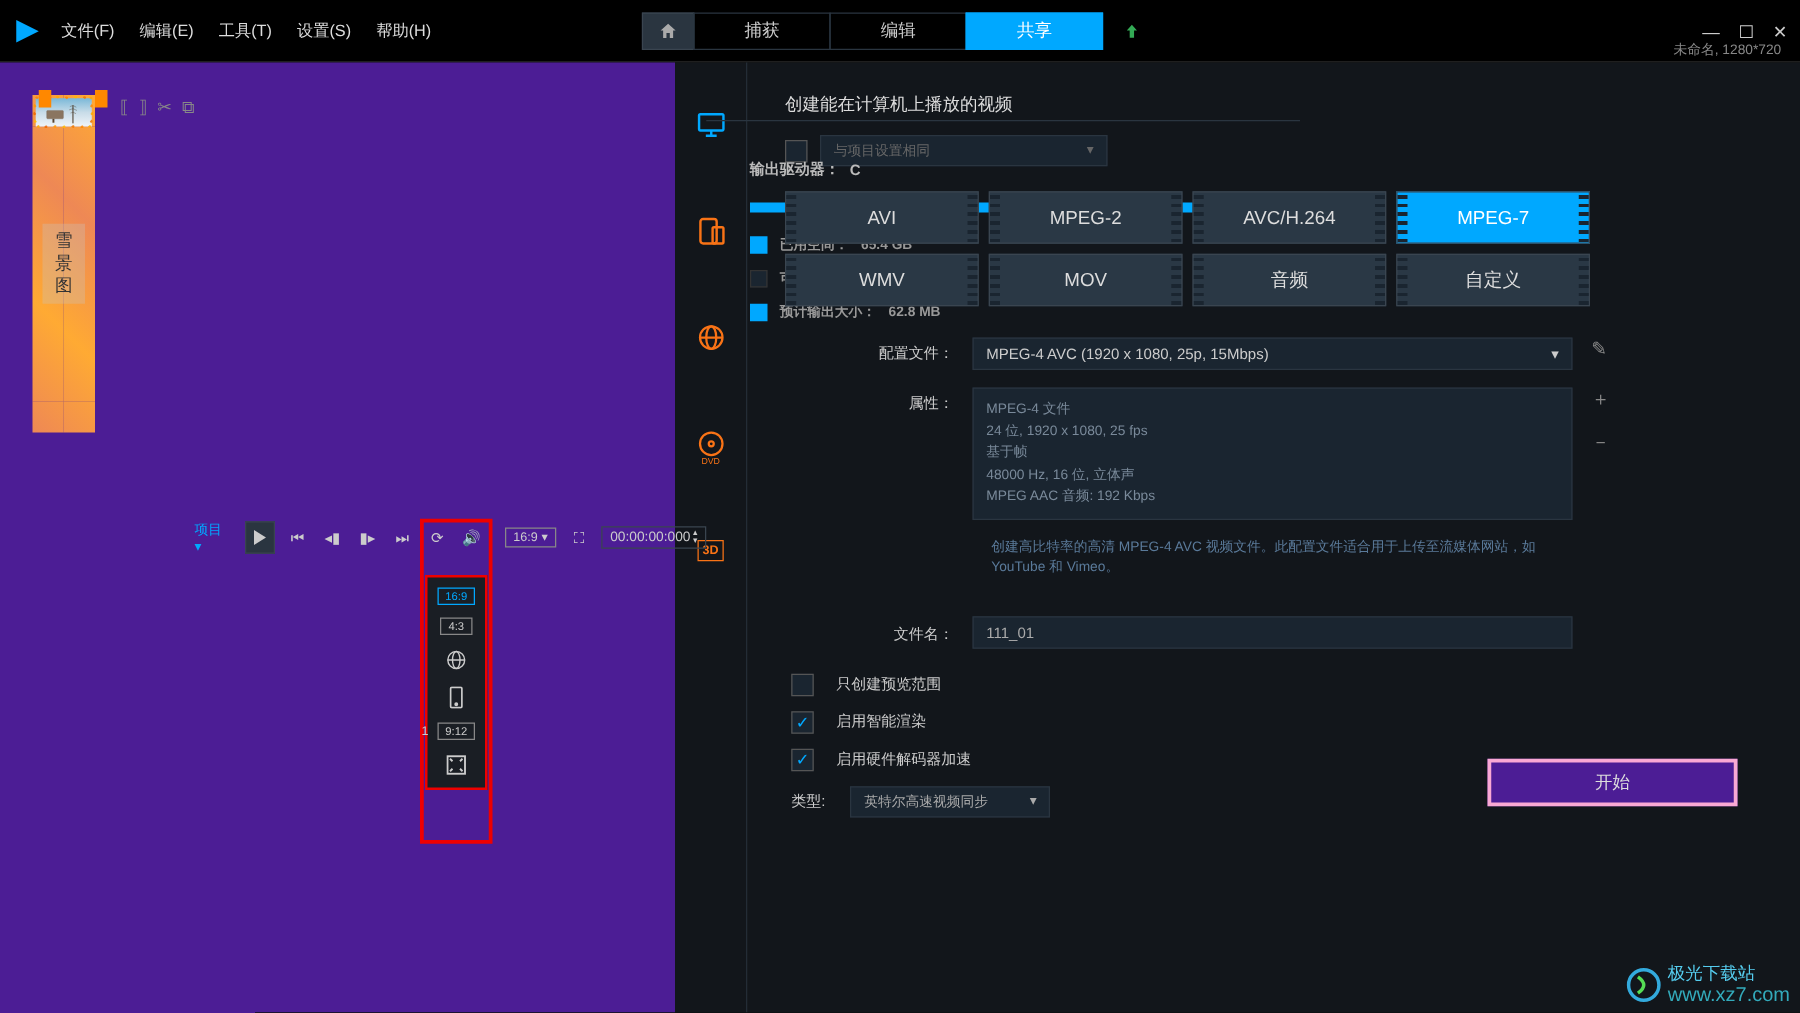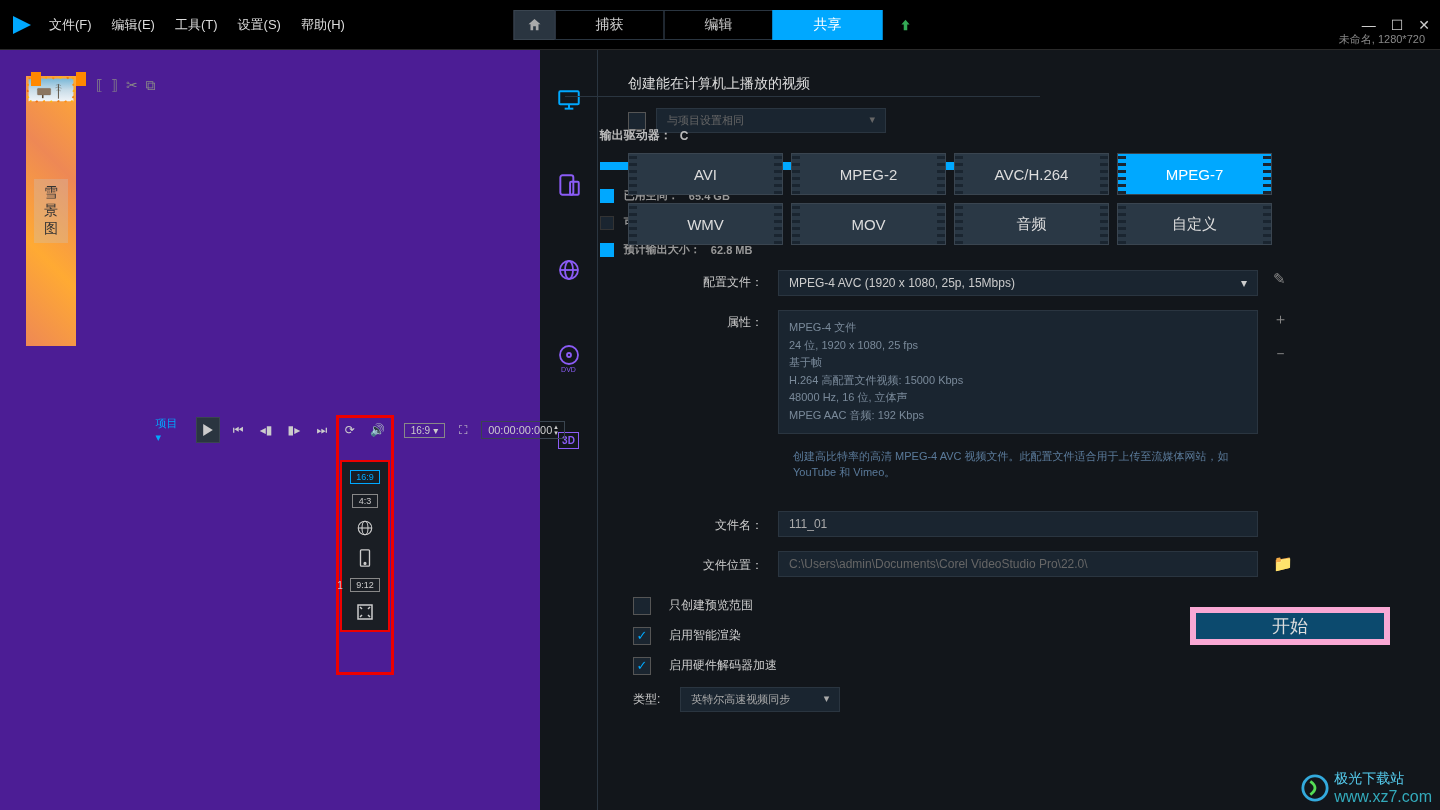--- a/index.html
+++ b/index.html
@@ -50,21 +50,21 @@
 .out-row { display: flex; align-items: center; font-size: 12px; color: #bbb; margin-bottom: 18px; }
 .out-label { width: 80px; }
 .disk-bar { width: 440px; height: 8px; background: #00a8ff; position: relative; margin-bottom: 18px; }
 .disk-bar-used { position: absolute; right: 0; width: 15px; height: 100%; background: #004a70; }
 .legend { display: flex; align-items: center; gap: 10px; font-size: 11px; color: #999; margin-bottom: 12px; }
 .legend-sq { width: 14px; height: 14px; }
 .sq-blue { background: #00a8ff; }
 .sq-dark { background: #1a2530; border: 1px solid #333; }
 
 .side-tabs { width: 58px; background: #12161b; border-right: 1px solid #2a3540; display: flex; flex-direction: column; align-items: center; padding-top: 30px; gap: 45px; }
-.side-tab { width: 40px; height: 40px; display: flex; align-items: center; justify-content: center; color: #8b5cf6; cursor: pointer; }
+.side-tab { width: 40px; height: 40px; display: flex; align-items: center; justify-content: center; color: #f97316; cursor: pointer; }
 .side-tab.active { color: #00a8ff; }
 
 .right-panel { flex: 1; background: #12161b; padding: 25px 30px 20px 30px; overflow-y: auto; }
 .rp-title { font-size: 14px; color: #ddd; margin-bottom: 15px; }
 .proj-same { display: flex; align-items: center; gap: 10px; margin-bottom: 20px; }
 .checkbox { width: 18px; height: 18px; border: 1px solid #555; background: #1a2530; display: flex; align-items: center; justify-content: center; }
 .checkbox.checked::after { content: "✓"; color: #00a8ff; font-size: 13px; }
 .dropdown-sm { background: #1a2530; border: 1px solid #2a3540; padding: 4px 10px; font-size: 11px; color: #666; width: 230px; display: flex; justify-content: space-between; }
 
 .format-grid { display: flex; flex-wrap: wrap; gap: 8px; margin-bottom: 25px; }
@@ -85,21 +85,21 @@
 
 .file-row { display: flex; align-items: center; margin-bottom: 14px; }
 .file-input { width: 480px; background: #1a2530; border: 1px solid #2a3540; padding: 5px 10px; font-size: 12px; color: #aaa; }
 .folder-icon { margin-left: 15px; color: #888; cursor: pointer; font-size: 16px; }
 
 .opts { margin-top: 20px; margin-left: 5px; }
 .opt-row { display: flex; align-items: center; gap: 18px; font-size: 12px; color: #ccc; margin-bottom: 12px; }
 .type-row { display: flex; align-items: center; gap: 20px; font-size: 12px; color: #ccc; margin-top: 10px; }
 .type-dd { background: #1a2530; border: 1px solid #2a3540; padding: 4px 10px; font-size: 11px; color: #aaa; width: 160px; display: flex; justify-content: space-between; }
 
-.start-btn { position: absolute; right: 50px; bottom: 165px; width: 200px; height: 38px; background: #0c4a6e; border: 6px solid #f9a8d4; display: flex; align-items: center; justify-content: center; font-size: 18px; color: #ddd; cursor: pointer; }
+.start-btn { position: absolute; right: 50px; bottom: 165px; width: 200px; height: 38px; background: #4c1d95; border: 3px solid #f9a8d4; display: flex; align-items: center; justify-content: center; font-size: 14px; color: #ddd; cursor: pointer; }
 
 .watermark { position: absolute; right: 8px; bottom: 4px; display: flex; align-items: center; gap: 5px; font-size: 13px; color: #4ad; }
 .watermark .wlogo { width: 28px; height: 28px; }
 
 svg { display: block; }
 </style>
 </head>
 <body>
 
 <div class="titlebar">
@@ -367,41 +367,35 @@
       <div class="side-icons">
           <span>✎</span>
         </div>
     </div>
     <div class="form-row">
       <div class="form-label">属性：</div>
       <div class="props-box">
         <div>MPEG-4 文件</div>
         <div>24 位, 1920 x 1080, 25 fps</div>
         <div>基于帧</div>
-        <div>H.264 高配置文件视频: 15000 Kbps</div>
         <div>48000 Hz, 16 位, 立体声</div>
         <div>MPEG AAC 音频: 192 Kbps</div>
       </div>
       <div class="side-icons">
           <span>＋</span>
           <span>－</span>
         </div>
     </div>
     <div class="desc-text">创建高比特率的高清 MPEG-4 AVC 视频文件。此配置文件适合用于上传至流媒体网站，如 YouTube 和 Vimeo。</div>
 
     <div style="height:30px"></div>
 
     <div class="file-row">
       <div class="form-label">文件名：</div>
       <input class="file-input" value="111_01" style="">
-    </div>
-    <div class="file-row">
-      <div class="form-label">文件位置：</div>
-      <input class="file-input" style="color: rgb(102, 102, 102);" value="C:\Users\admin\Documents\Corel VideoStudio Pro\22.0\">
-      <span class="folder-icon">📁</span>
     </div>
 
     <div class="opts">
       <div class="opt-row">
           <div class="checkbox"></div>
           <span>只创建预览范围</span>
         </div>
       <div class="opt-row">
           <div class="checkbox checked"></div>
           <span>启用智能渲染</span>

